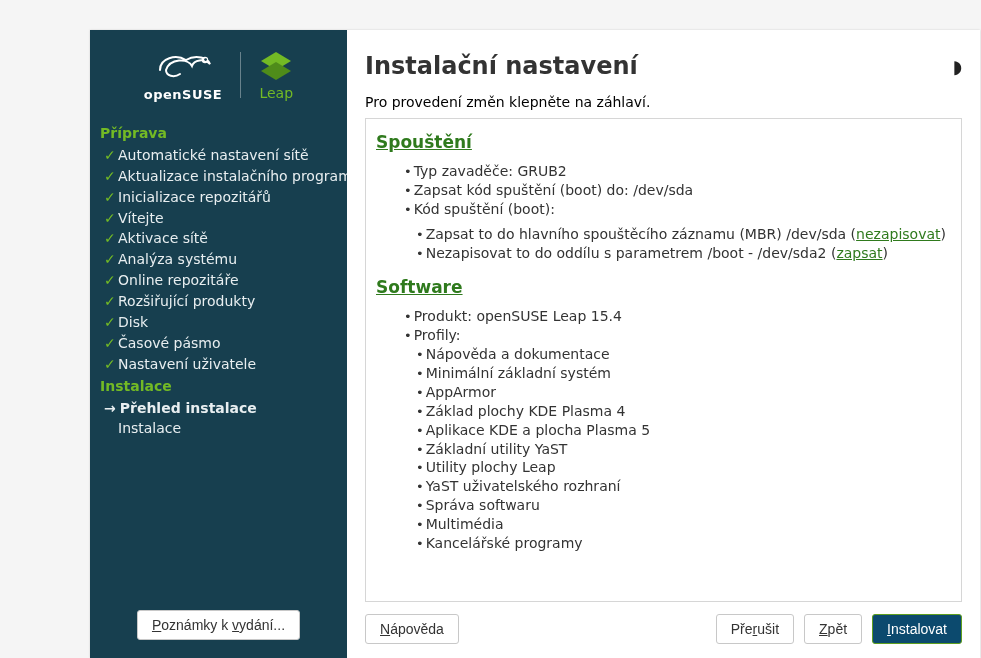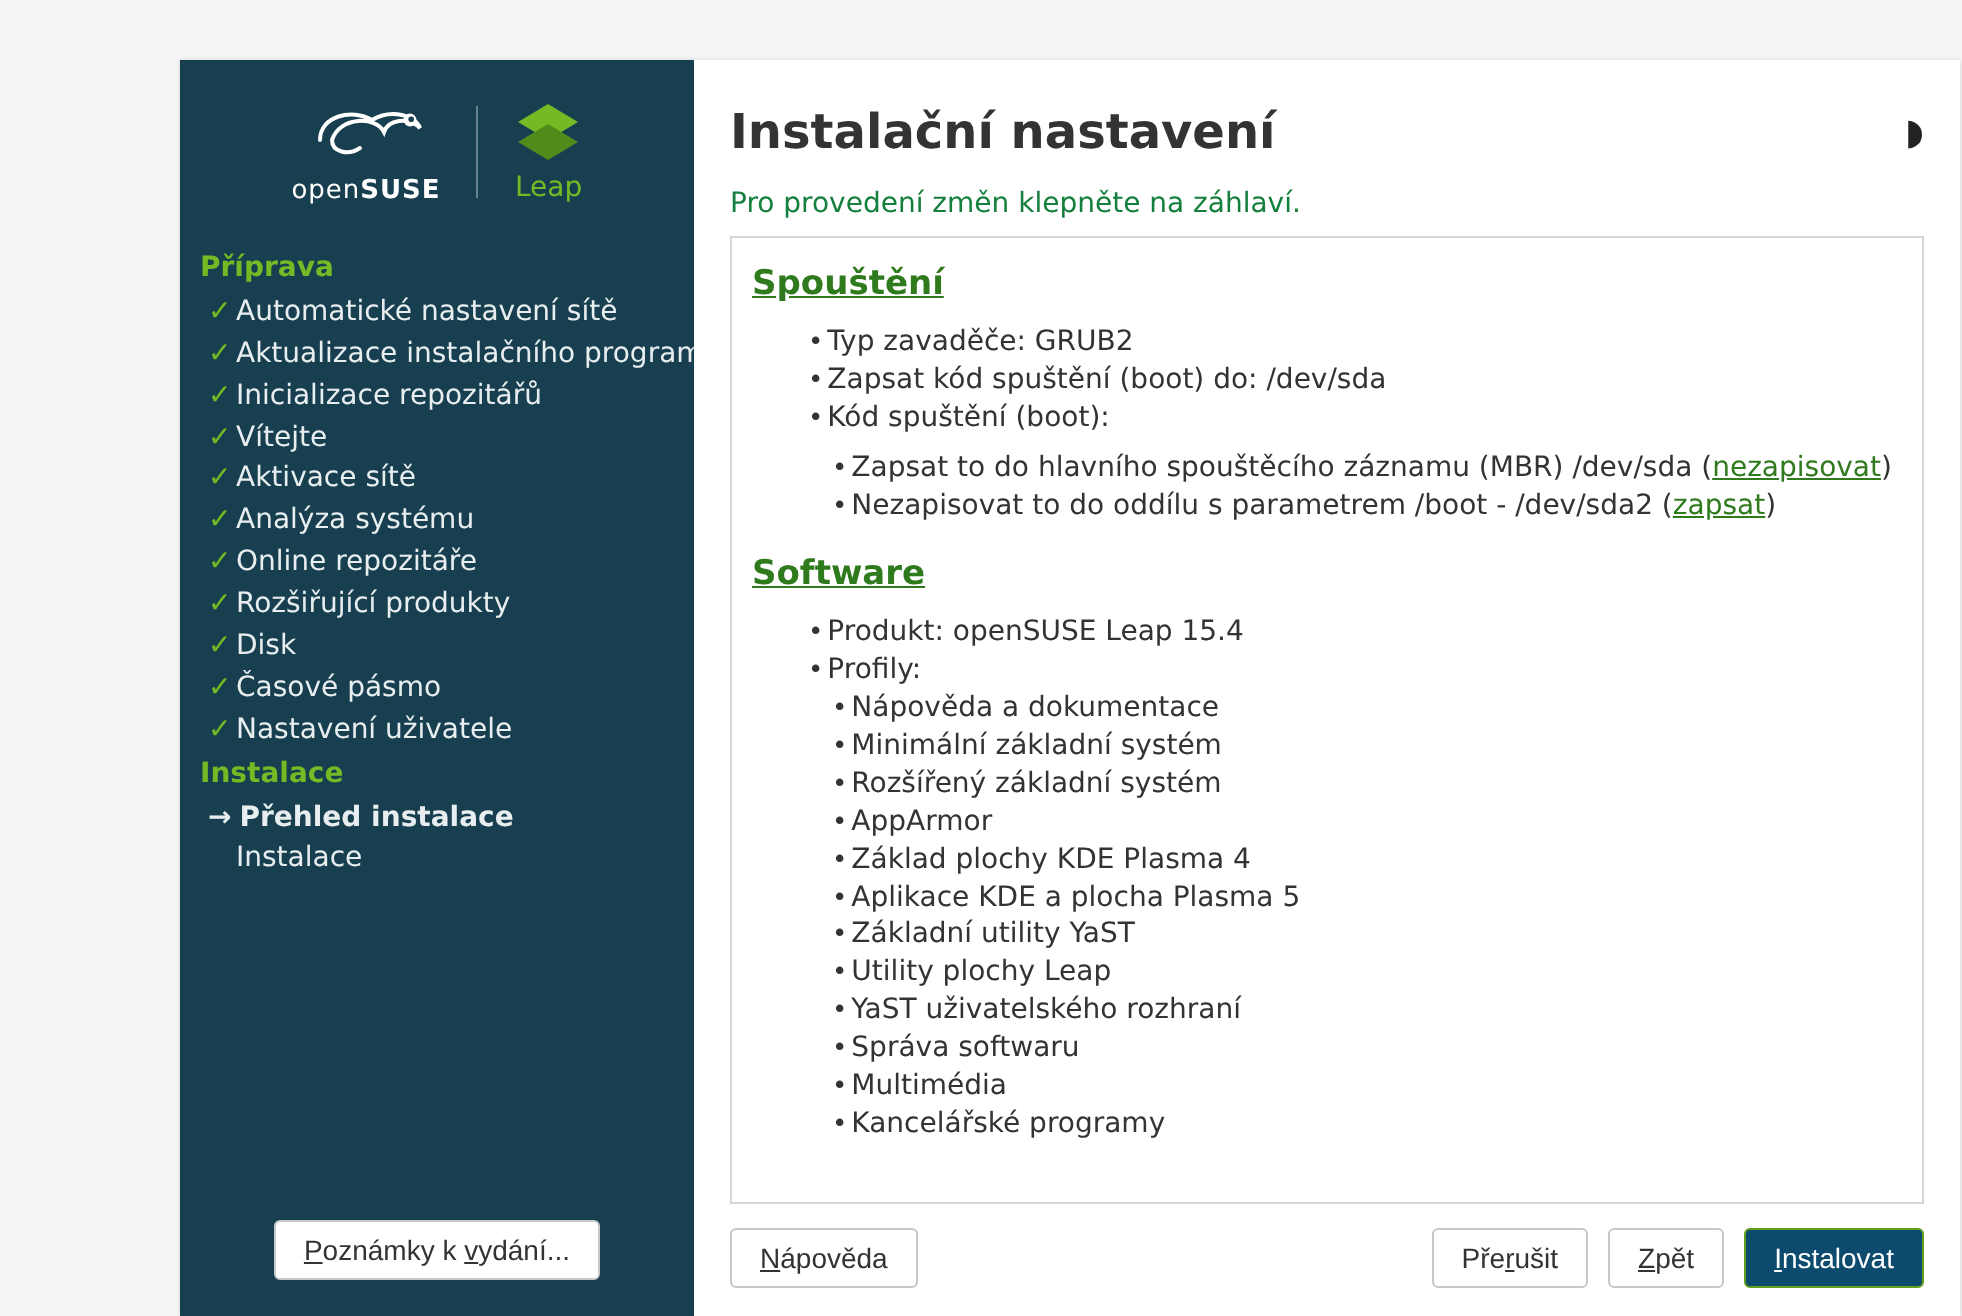--- a/index.html
+++ b/index.html
@@ -17,21 +17,21 @@
   .nav-item .chk { color: #73ba25; font-weight: bold; margin-right: 4px; display: inline-block; width: 10px; }
   .nav-item.current .arrow { color: #e8eef0; margin-right: 4px; font-weight: bold; }
   .nav-item.current { font-weight: 700; padding-left: 4px; }
   .nav-item.plain { padding-left: 18px; }
   .side-bottom { padding: 12px 0 18px; text-align: center; }
   .btn { display: inline-block; background: #fff; border: 1px solid #c8c8c8; border-radius: 3px; padding: 6px 14px; color: #333; cursor: pointer; font-size: 14px; }
   .btn-primary { background: #0c4a6e; border-color: #5f9f1f; color: #fff; }
   .main { flex: 1; display: flex; flex-direction: column; padding: 22px 18px 14px 18px; position: relative; }
   .title-row { display: flex; justify-content: space-between; align-items: center; }
   .title { font-size: 24px; font-weight: 700; color: #333; }
-  .subtext { color: #15803d; margin-top: 14px; font-size: 14px; }
+  .subtext { color: #000000; margin-top: 14px; font-size: 14px; }
   .content { margin-top: 8px; border: 1px solid #d6d6d6; background: #fff; flex: 1; overflow-y: scroll; padding: 8px 10px 10px 10px; font-size: 14px; color: #333; line-height: 1.35; }
   .content h3 { margin: 4px 0 8px; font-size: 17px; }
   .content h3 a { color: #2f7a1d; font-weight: 700; text-decoration: underline; text-align: center; }
   ul.b1 { list-style: none; padding-left: 28px; }
   ul.b1 > li::before { content: "•"; margin-right: 2px; font-size: 13px; color: #333; }
   ul.b2 { list-style: none; padding-left: 40px; margin-top: 0; }
   ul.b2 > li::before { content: "•"; margin-right: 2px; font-size: 13px; color: #333; }
   .link { color: #2f7a1d; text-decoration: underline; cursor: pointer; }
   .footer { display: flex; margin-top: 12px; gap: 10px; justify-content: flex-end; }
   .footer .spacer { flex: 1; }
@@ -48,21 +48,21 @@
   <div class="window">
 
     <div class="sidebar">
       <div class="logo-area">
         <div style="text-align:center;">
           <svg width="62" height="38" viewBox="0 0 62 38">
             <path d="M8 22 C8 10 24 6 34 12 C44 6 56 10 58 16 C52 10 42 12 40 18 C36 10 18 10 14 22 C14 28 22 30 28 26" fill="none" stroke="#fff" stroke-width="2" stroke-linecap="round"></path>
             <circle cx="53" cy="12" r="3.2" fill="#fff"></circle>
             <circle cx="53.6" cy="11.6" r="1.4" fill="#173f4f"></circle>
           </svg>
-          <div style="color:#fff; font-size:13px; margin-top:-2px; letter-spacing:.5px;"><span style="font-weight:400;">open</span><span style="font-weight:700;"></span><span style="font-weight:700;">SUSE</span></div>
+          <div style="color:#fff; font-size:13px; margin-top:-2px; letter-spacing:.5px;"><span style="font-weight:700;">open</span><span style="font-weight:700;"></span><span style="font-weight:700;">SUSE</span></div>
         </div>
         <div class="divider"></div>
         <div class="leap-block">
           <svg width="34" height="30" viewBox="0 0 34 30">
             <polygon points="17,2 32,11 17,20 2,11" fill="#73ba25"></polygon>
             <polygon points="17,12 32,21 17,30 2,21" fill="#4f8c1a"></polygon>
           </svg>
           <div class="leap-label">Leap</div>
         </div>
       </div>
@@ -111,21 +111,20 @@
         </ul>
 
         <h3 style="margin-top:14px;"><a href="#" class="link">Software</a></h3>
         <ul class="b1">
           <li>Produkt: openSUSE Leap 15.4</li>
           <li>Profily:</li>
         </ul>
         <ul class="b2">
           <li>Nápověda a dokumentace</li>
           <li>Minimální základní systém</li>
-          <li>Rozšířený základní systém</li>
           <li>AppArmor</li>
           <li>Základ plochy KDE Plasma 4</li>
           <li>Aplikace KDE a plocha Plasma 5</li>
           <li>Základní utility YaST</li>
           <li>Utility plochy Leap</li>
           <li>YaST uživatelského rozhraní</li>
           <li>Správa softwaru</li>
           <li>Multimédia</li>
           <li>Kancelářské programy</li>
         </ul>

